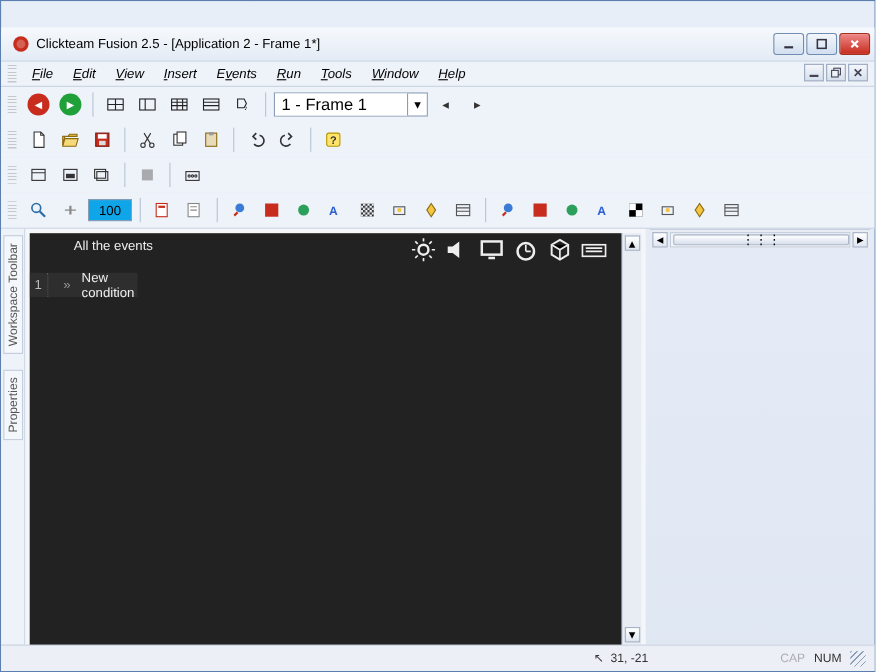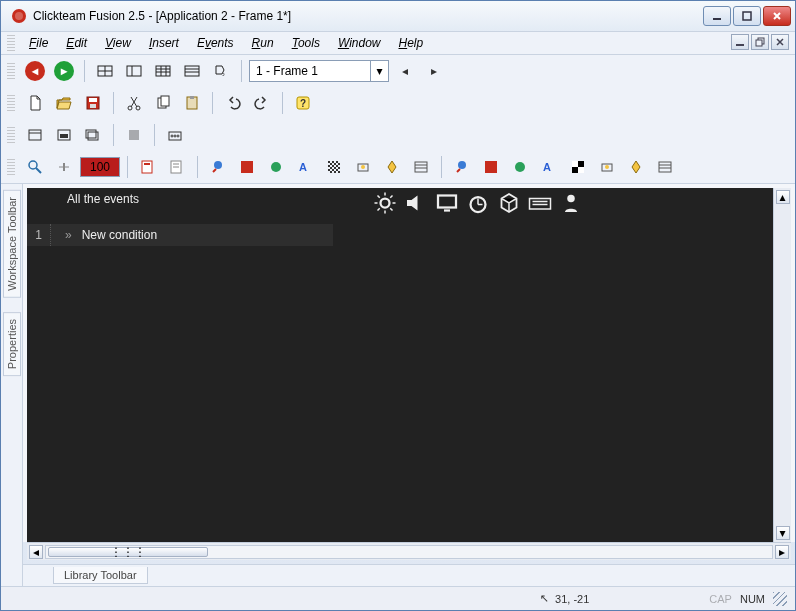--- a/index.html
+++ b/index.html
@@ -1,43 +1,43 @@
 <!DOCTYPE html>
 <html><head>
 <meta charset="utf-8">
 <style>
   * { box-sizing: border-box; margin: 0; padding: 0; }
   body { font-family: "Segoe UI", Tahoma, sans-serif; font-size: 12px; background: #fff; width: 796px; height: 611px; overflow: hidden; position: relative; }
   .window-frame { width: 796px; height: 611px; border: 1px solid #5a7fb0; background: linear-gradient(#e8eef8, #dfe7f3); display: flex; flex-direction: column; }
-  .titlebar { height: 30px; background: linear-gradient(#f6f9fc, #e3ebf5); display: flex; align-items: center; padding: 0 4px; }
+  .titlebar { height: 30px; background: linear-gradient(#f6f9fc, #e3ebf5); display: flex; align-items: center; padding: 0 4px; margin-top: 24px; }
   .app-icon { width: 16px; height: 16px; margin: 0 6px; }
   .title-text { flex: 1; font-size: 12px; color: #000; white-space: nowrap; }
   .winbtns { display: flex; gap: 2px; }
   .winbtn { width: 28px; height: 20px; border: 1px solid #6f8db3; border-radius: 3px; display: flex; align-items: center; justify-content: center; background: linear-gradient(#f3f6fb, #d2dff0); }
   .winbtn.close { background: linear-gradient(#e88, #c72c1d); border-color: #a03020; color: #fff; }
   .menubar { height: 24px; display: flex; align-items: center; padding: 0 6px; gap: 2px; background: #eef2f9; border-top: 1px solid #c9d3e1; border-bottom: 1px solid #c9d3e1; position: relative; }
   .grip { width: 8px; height: 16px; background: repeating-linear-gradient(0deg,#888 0 1px,transparent 1px 3px); opacity: .4; margin-right: 4px; }
   .menu-item { padding: 2px 8px; font-style: italic; }
   .menu-item u { text-decoration: underline; }
   .mdibtns { position: absolute; right: 6px; top: 2px; display: flex; gap: 2px; }
   .mdibtn { width: 18px; height: 16px; border: 1px solid #98a7bd; background: linear-gradient(#f4f7fb,#d6e0ed); display: flex; align-items: center; justify-content: center; }
   .toolbar-row { display: flex; align-items: center; padding: 3px 6px; gap: 3px; background: #eef2f9; }
   .sep { width: 1px; height: 22px; background: #b7c3d4; margin: 0 4px; }
   .tbtn { width: 26px; height: 26px; display: flex; align-items: center; justify-content: center; color: #333; border-radius: 3px; }
   .tbtn svg { width: 16px; height: 16px; }
   .nav-back { width: 20px; height: 20px; border-radius: 10px; background: #c72c1d; display:flex;align-items:center;justify-content:center;color:#fff; font-weight:bold; }
   .nav-fwd  { width: 20px; height: 20px; border-radius: 10px; background: #1fa038; display:flex;align-items:center;justify-content:center;color:#fff; font-weight:bold; }
   .dropdown { display: flex; align-items:center; border:1px solid #8a9db6; background:#fff; height:22px; }
-  .dropdown input { border:none; outline:none; height:20px; padding: 0 6px; font-size:12px; width:120px; }
+  .dropdown input { border:none; outline:none; height:20px; padding: 0 6px; font-size:15px; width:120px; }
   .dropdown .dbtn { width:18px;height:20px;border-left:1px solid #8a9db6;display:flex;align-items:center;justify-content:center; }
-  .zoombox { background:#b91c1c; border:1px solid #8a9db6; width:40px; height:20px; display:flex; align-items:center; justify-content:center; font-size:12px; }
+  .zoombox { background:#0ea5e9; border:1px solid #8a9db6; width:40px; height:20px; display:flex; align-items:center; justify-content:center; font-size:12px; }
   .content { flex: 1; display: flex; min-height: 0; }
   .vside { width: 22px; background: #eef2f9; border-right:1px solid #c9d3e1; display:flex; flex-direction:column; align-items:center; padding-top:6px; gap:14px; }
   .vtab { writing-mode: vertical-rl; transform: rotate(180deg); font-size: 11px; color:#555; padding:6px 2px; border:1px solid #c3cddc; background:#f4f7fb; }
-  .main { flex:1; display:flex; flex-direction:column; min-width:0; }
+  .main { flex:1; display:flex; flex-direction:row; min-width:0; }
   .event-area { flex:1; background:#f4f6fa; padding:4px 4px 0 4px; display:flex; min-height:0; }
   .event-dark { flex:1; background:#222; color:#eee; position:relative; overflow:hidden; }
   .hdr-left { position:absolute; left:40px; top:4px; width:300px; font-size:12px; line-height:15px; }
   .hdr-icons { position:absolute; left:346px; top:3px; display:flex; gap:7px; }
   .hdr-icons .hi { width:24px;height:24px;display:flex;align-items:center;justify-content:center;color:#eee; }
   .event-row { position:absolute; left:0; top:36px; right:440px; background:#2e2e2e; height:22px; display:flex; align-items:center; }
   .event-num { width:24px;text-align:center;color:#bbb;border-right:1px dotted #555; height:100%; display:flex;align-items:center;justify-content:center; }
   .event-dot { margin:0 10px 0 14px; color:#999; }
   .vscroll { width:18px; background:#e8ecf3; border-left:1px solid #c3cddc; display:flex;flex-direction:column;align-items:center;justify-content:space-between; padding:2px 0; }
   .vscroll .arrow, .hbar .arrow { width:14px;height:14px;border:1px solid #a6b2c5;background:linear-gradient(#fff,#dfe6f0); display:flex;align-items:center;justify-content:center; }
@@ -467,23 +467,20 @@
           <div class="arrow">▾</div>
         </div>
       </div>
       <div class="hbar">
         <div class="arrow">◂</div>
         <div class="htrack">
             <div class="hthumb">⋮⋮⋮</div>
           </div>
         <div class="arrow">▸</div>
       </div>
-      <div class="libbar">
-        <div class="libtab">Library Toolbar</div>
-      </div>
     </div>
   </div>
 
   <div class="statusbar">
     <span class="status-spacer"></span>
     <span style="margin-right:6px;">↖</span>
     <span>31, -21</span>
     <span style="width:120px;"></span>
     <span style="opacity:.35;margin-right:8px;text-align:right;">CAP</span>
     <span style="margin-right:8px;">NUM</span>

